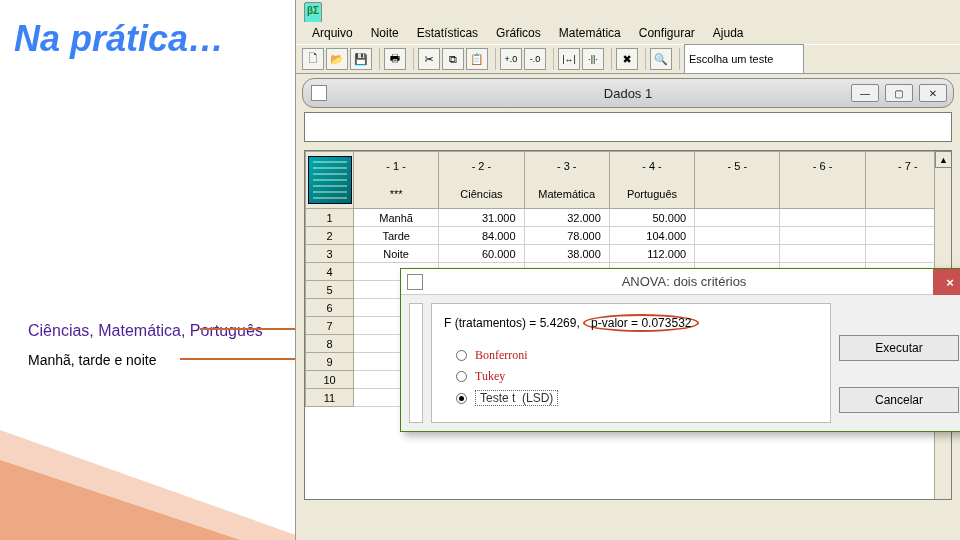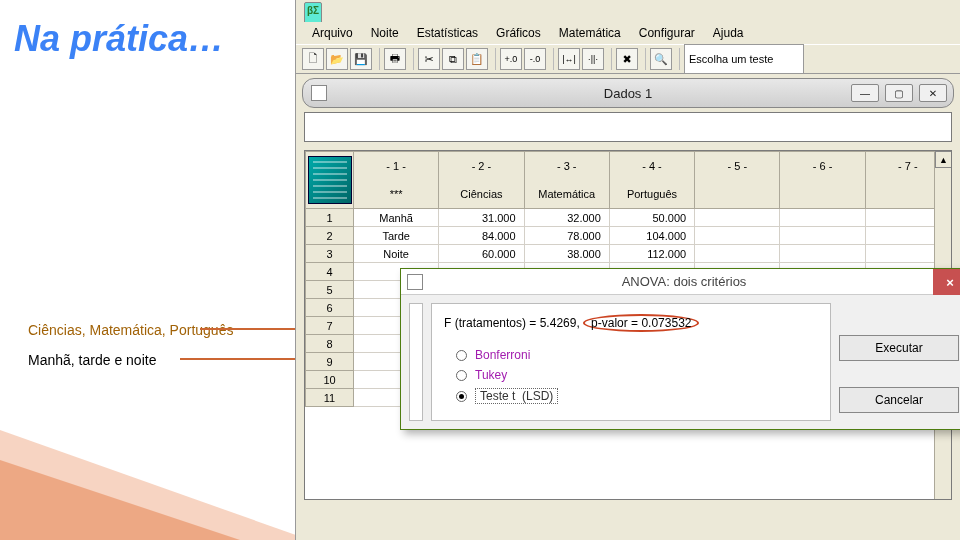--- a/index.html
+++ b/index.html
@@ -1,19 +1,19 @@
 <!DOCTYPE html>
 <html><head>
 <meta charset="utf-8">
 <style>
 * { box-sizing: border-box; margin: 0; padding: 0; }
 body { width: 960px; height: 540px; font-family: Arial, sans-serif; font-size: 12px; background: #fff; position: relative; overflow: hidden; }
 
 .slide-title { position: absolute; top: 18px; left: 14px; font-size: 36px; font-weight: bold; color: #3b82f6; font-style: italic; }
-.side-label-1 { position: absolute; top: 322px; left: 28px; font-size: 14px; color: #a16207; }
+.side-label-1 { position: absolute; top: 322px; left: 28px; font-size: 16px; color: #4c1d95; }
 .side-label-2 { position: absolute; top: 352px; left: 28px; font-size: 14px; color: #000; }
 .arrow-1 { position: absolute; top: 328px; left: 200px; width: 230px; height: 2px; background: #cc6633; }
 .arrow-1::after { content: ''; position: absolute; right: -6px; top: -4px; border-left: 8px solid #cc6633; border-top: 5px solid transparent; border-bottom: 5px solid transparent; }
 .arrow-2 { position: absolute; top: 358px; left: 180px; width: 250px; height: 2px; background: #cc6633; }
 .arrow-2::after { content: ''; position: absolute; right: -6px; top: -4px; border-left: 8px solid #cc6633; border-top: 5px solid transparent; border-bottom: 5px solid transparent; }
 
 .app { position: absolute; top: 0; left: 295px; right: 0; height: 540px; background: #ece9d8; border-left: 1px solid #999; }
 
 .app-icon { position: absolute; top: 2px; left: 8px; width: 18px; height: 36px; background: #5eead4; border: 1px solid #888; border-radius: 2px; font-size: 10px; text-align: center; line-height: 16px; color: #2a7a2a; font-weight: bold; }
 
@@ -55,21 +55,21 @@
 .dlg-title .dlg-icon { position:absolute; left:6px; width:16px; height:16px; border:1px solid #888; background:#fff; }
 .dlg-close { position:absolute; right:0; top:0; width:34px; height:26px; background:#c75050; color:#fff; display:flex;align-items:center;justify-content:center;font-size:13px;font-weight:bold; }
 .dlg-body { display:flex; padding: 8px; gap: 8px; }
 .dlg-left { width: 14px; border: 1px solid #bbb; background:#fff; }
 .dlg-center { flex:1; border: 1px solid #bbb; background:#fff; padding: 10px 12px; font-size: 12px; }
 .dlg-right { width: 120px; display:flex; flex-direction:column; gap: 26px; padding-top: 32px; text-align: center; }
 .dlg-btn { height: 26px; border: 1px solid #888; background: #e9e9e9; display:flex;align-items:center;justify-content:center;font-size:12px; }
 .ftext { margin-bottom: 16px; color:#000; }
 .circle { display:inline-block; border:2px solid #cc4422; border-radius: 50%; padding: 0 6px; }
 .radio-row { display:flex; align-items:center; gap: 8px; margin: 6px 0 6px 12px; font-size: 12px; color:#333; }
-.radio-row.disabled { color: #a21caf; }
+.radio-row.disabled { color: #b91c1c; font-family: Liberation Serif, serif; }
 .radio-dot { width: 11px; height: 11px; border: 1px solid #666; border-radius: 50%; display:inline-block; position: relative; background:#fff; }
 .radio-dot.on::after { content:''; position:absolute; top:2px; left:2px; width:5px; height:5px; background:#000; border-radius:50%; }
 .sel-box { border: 1px dotted #666; padding: 0 4px; }
 
 .bg-wedge { position:absolute; left:0; bottom:0; width:310px; height:160px; z-index:-1; }
 .bg-wedge svg { width:100%; height:100%; }
 </style>
 </head>
 <body>
 

